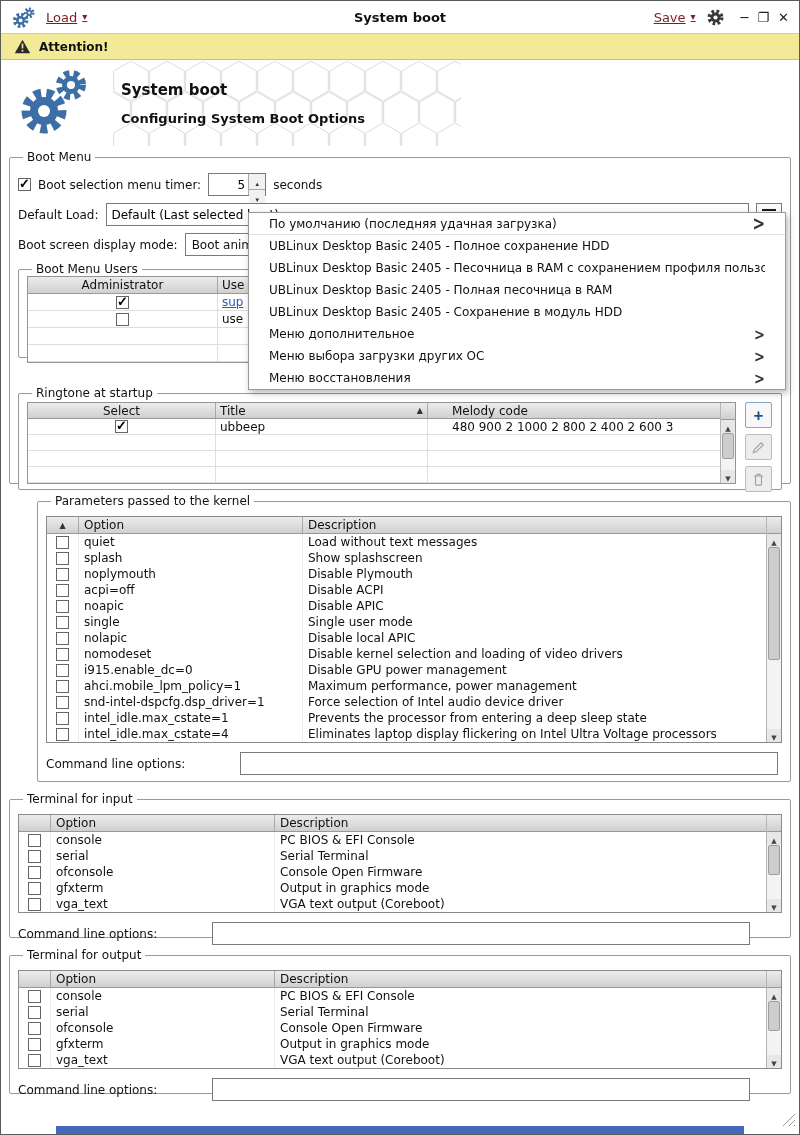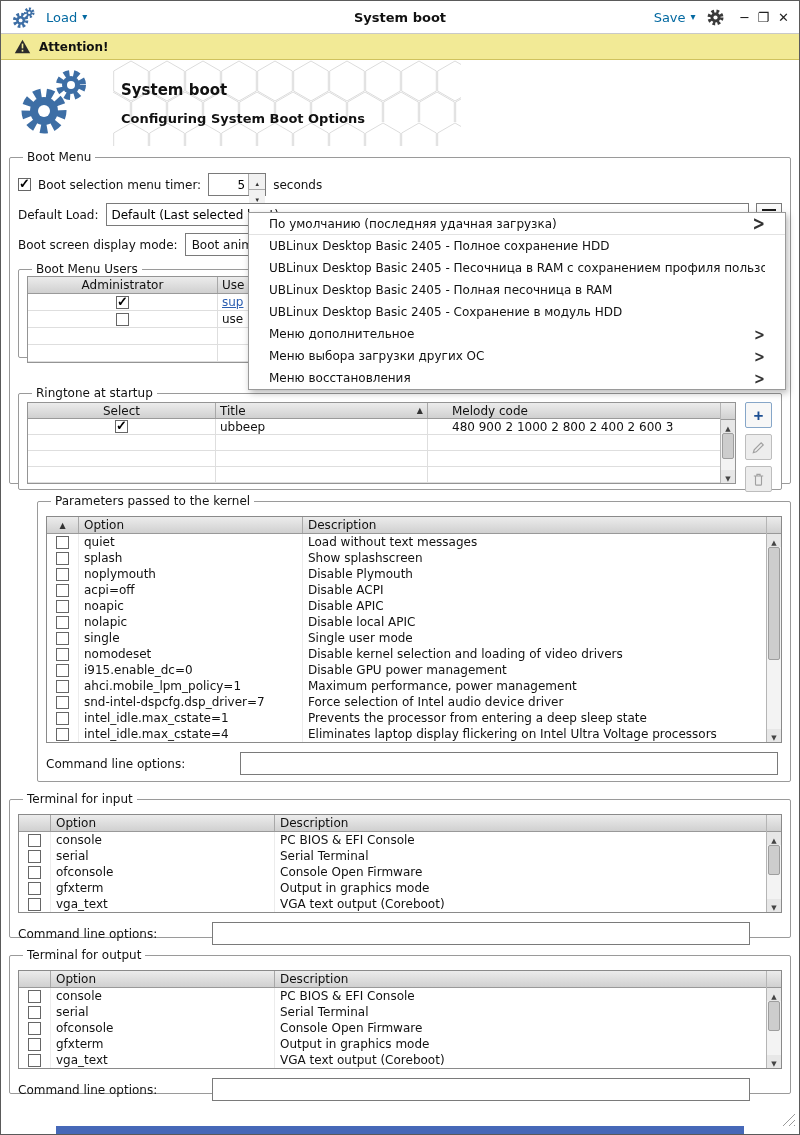--- a/index.html
+++ b/index.html
@@ -6,21 +6,21 @@
   *{box-sizing:border-box;margin:0;padding:0;}
   html,body{width:800px;height:1135px;}
   body{font-family:"DejaVu Sans","Liberation Sans",sans-serif;font-size:12px;color:#111;background:#fff;}
   .window{width:800px;height:1135px;border:1px solid #5a5a5a;background:#fff;position:relative;display:flex;flex-direction:column;overflow:hidden;}
 
   
   .titlebar{height:33px;flex:none;display:flex;align-items:center;padding:0 10px;border-bottom:1px solid #c9c9c9;position:relative;}
   .tb-title{position:absolute;left:0;right:0;text-align:center;font-weight:bold;font-size:13px;pointer-events:none;}
   .tb-left,.tb-right{display:flex;align-items:center;gap:10px;z-index:1;}
   .tb-right{margin-left:auto;}
-  .menu-button{display:flex;align-items:center;gap:5px;background:none;border:none;font:inherit;font-size:13px;cursor:pointer;color:#0369a1;}
+  .menu-button{display:flex;align-items:center;gap:5px;background:none;border:none;font:inherit;font-size:13px;cursor:pointer;color:#7f1d1d;text-decoration:underline;}
   .caret{font-size:10px;line-height:1;}
   .win-controls{display:flex;align-items:center;gap:9px;margin-left:6px;}
   .win-controls span{font-size:13px;line-height:1;color:#222;cursor:pointer;}
 
   
   .warning-bar{height:26px;flex:none;background:#f2ea96;border-bottom:1px solid #cfc25e;display:flex;align-items:center;gap:8px;padding:0 13px;font-weight:bold;}
 
   
   .app-header{height:86px;flex:none;position:relative;display:flex;align-items:center;padding:0 16px;}
   .hex-bg{position:absolute;left:112px;top:0;height:86px;width:348px;z-index:0;}
@@ -373,34 +373,34 @@
               <div class="col-check">
                 <input type="checkbox" style="">
               </div>
               <div class="col-option">noapic</div>
               <div class="col-desc">Disable APIC</div>
             </div>
           <div class="tv-row">
               <div class="col-check">
                 <input type="checkbox" style="">
               </div>
+              <div class="col-option">single</div>
+              <div class="col-desc">Single user mode</div>
+            </div>
+          <div class="tv-row">
+              <div class="col-check">
+                <input type="checkbox" style="">
+              </div>
               <div class="col-option">nolapic</div>
               <div class="col-desc">Disable local APIC</div>
             </div>
           <div class="tv-row">
               <div class="col-check">
                 <input type="checkbox" style="">
               </div>
-              <div class="col-option">single</div>
-              <div class="col-desc">Single user mode</div>
-            </div>
-          <div class="tv-row">
-              <div class="col-check">
-                <input type="checkbox" style="">
-              </div>
               <div class="col-option">nomodeset</div>
               <div class="col-desc">Disable kernel selection and loading of video drivers</div>
             </div>
           <div class="tv-row">
               <div class="col-check">
                 <input type="checkbox" style="">
               </div>
               <div class="col-option">i915.enable_dc=0</div>
               <div class="col-desc">Disable GPU power management</div>
             </div>
@@ -408,21 +408,21 @@
               <div class="col-check">
                 <input type="checkbox" style="">
               </div>
               <div class="col-option">ahci.mobile_lpm_policy=1</div>
               <div class="col-desc">Maximum performance, power management</div>
             </div>
           <div class="tv-row">
               <div class="col-check">
                 <input type="checkbox" style="">
               </div>
-              <div class="col-option">snd-intel-dspcfg.dsp_driver=7</div>
+              <div class="col-option">snd-intel-dspcfg.dsp_driver=1</div>
               <div class="col-desc">Force selection of Intel audio device driver</div>
             </div>
           <div class="tv-row">
               <div class="col-check">
                 <input type="checkbox" style="">
               </div>
               <div class="col-option">intel_idle.max_cstate=1</div>
               <div class="col-desc">Prevents the processor from entering a deep sleep state</div>
             </div>
           <div class="tv-row">

